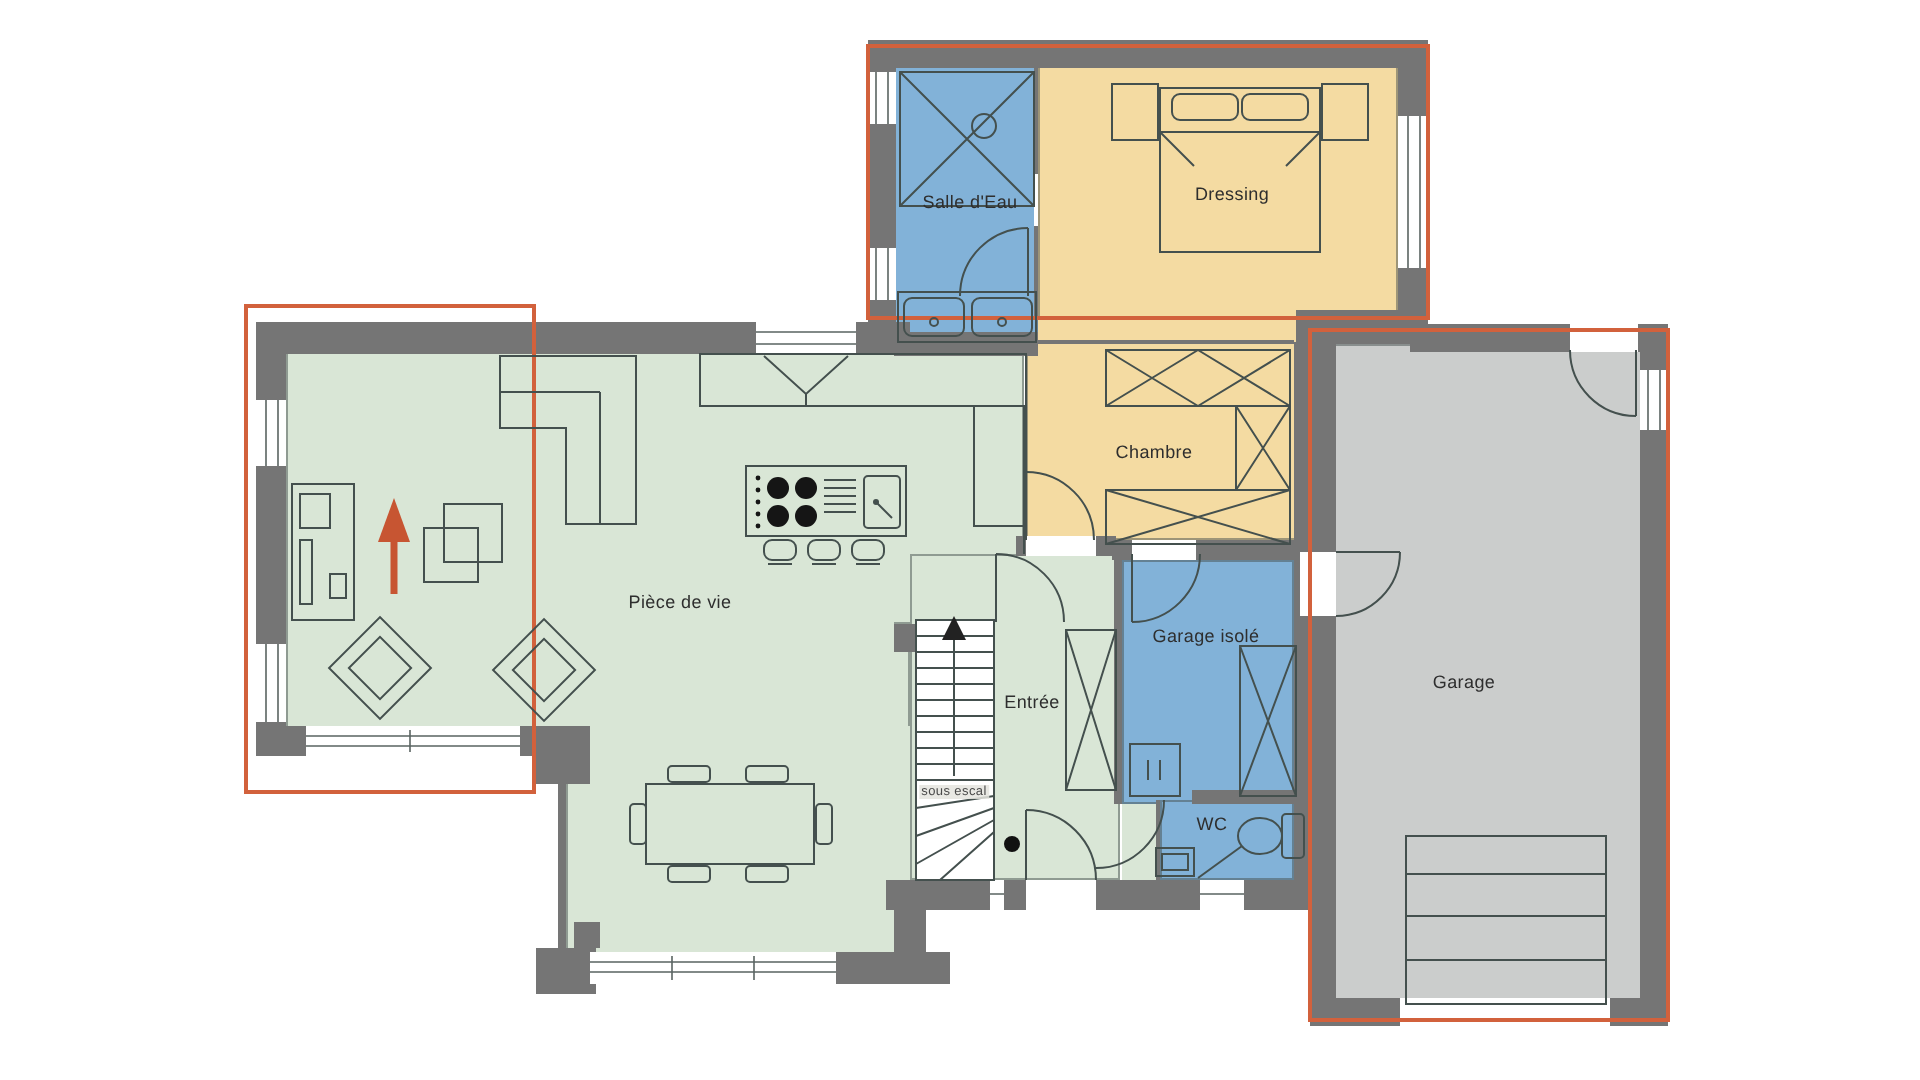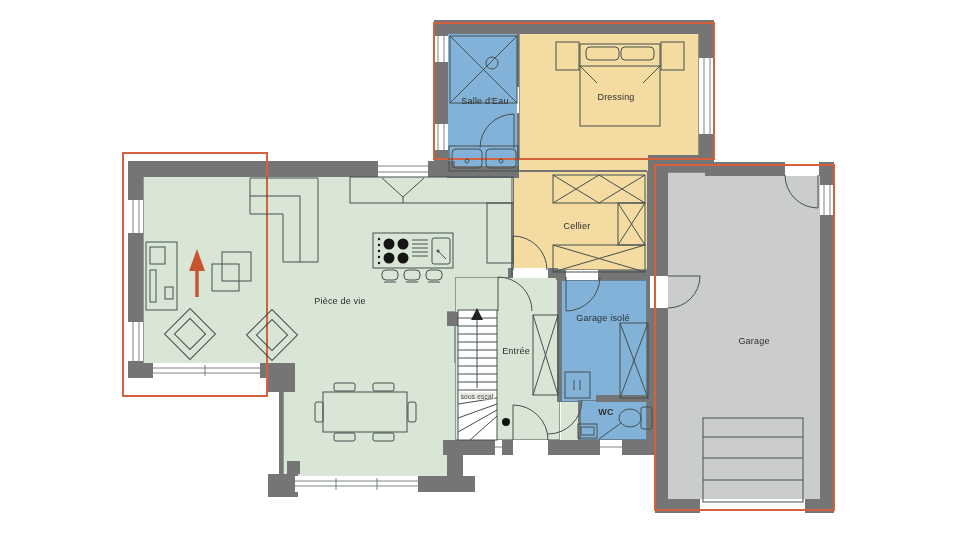--- a/index.html
+++ b/index.html
@@ -262,21 +262,21 @@
     </g>
 
     <g>
       <line id="north-stem" x1="197" y1="297" x2="197" y2="268" stroke="#c75532" stroke-width="3.5"></line>
       <polygon id="north-head" points="197,249 189,271 205,271" fill="#c75532"></polygon>
     </g>
   </svg>
 
   <div class="lbl" style="left:485px;top:101px;">Salle d'Eau</div>
   <div class="lbl" style="left:616px;top:97px;">Dressing</div>
-  <div class="lbl" style="left:577px;top:226px;">Cellier</div>
+  <div class="lbl" style="left:577px;top:226px;">Chambre</div>
   <div class="lbl" style="left:340px;top:301px;">Pièce de vie</div>
   <div class="lbl" style="left:516px;top:351px;">Entrée</div>
   <div class="lbl" style="left:603px;top:318px;">Garage isolé</div>
-  <div class="lbl" style="left:606px;top:412px;font-weight:bold;">WC</div>
-  <div class="lbl" style="left:754px;top:341px;">Garage</div>
+  <div class="lbl" style="left:606px;top:412px;">WC</div>
+  <div class="lbl" style="left:732px;top:341px;">Garage</div>
   <div class="lbl tiny" style="left:477px;top:396px;">sous escal</div>
 
 </div>
 
 </body></html>

